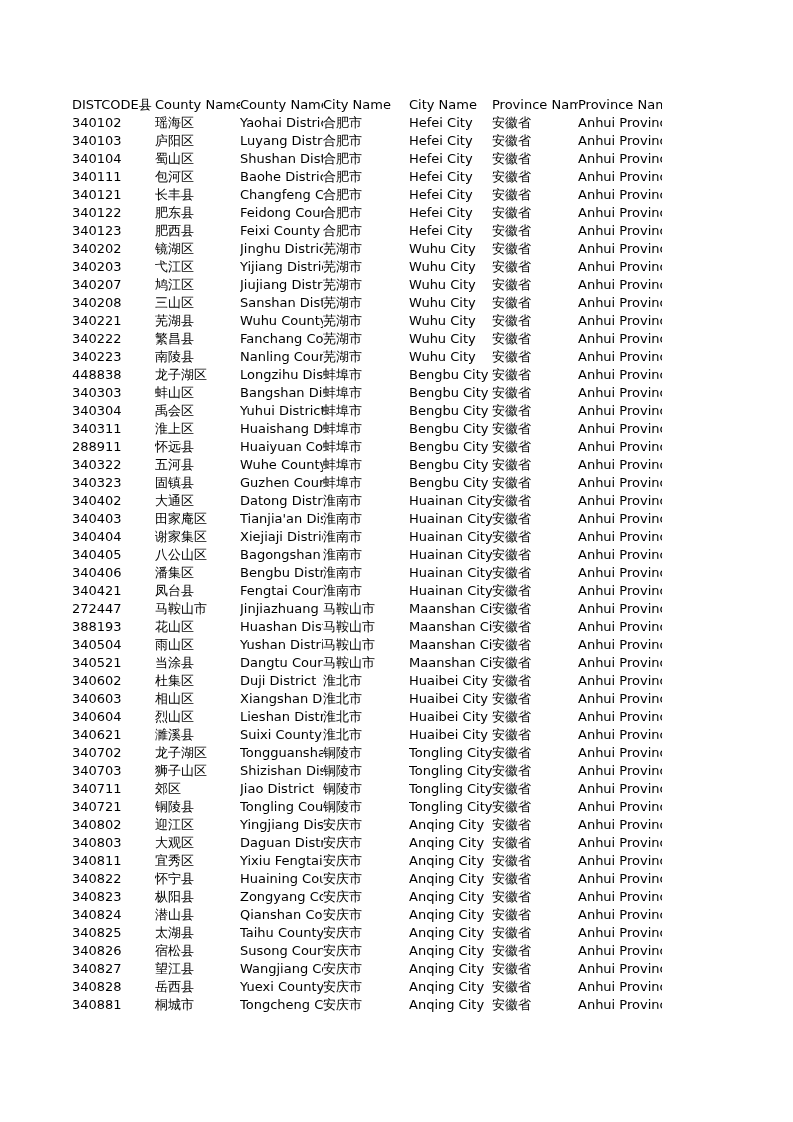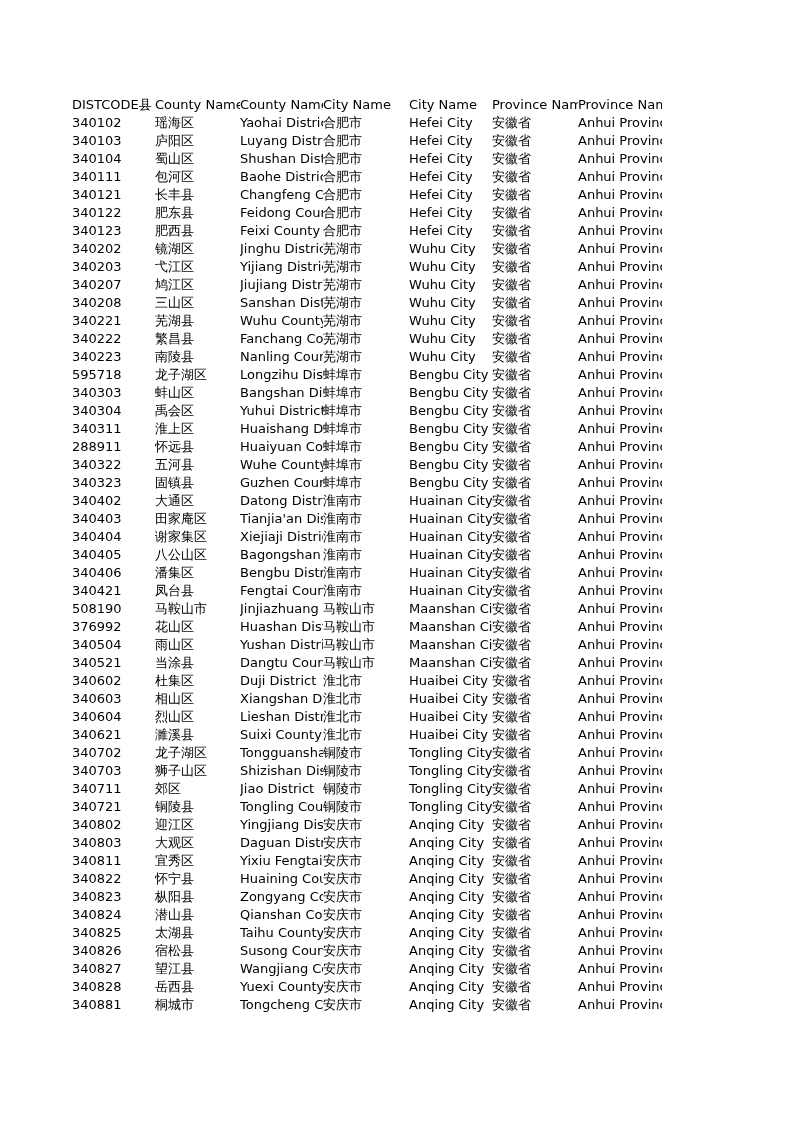--- a/index.html
+++ b/index.html
@@ -183,21 +183,21 @@
     <div class="cell c0">340223</div>
     <div class="cell">南陵县</div>
     <div class="cell">Nanling County</div>
     <div class="cell">芜湖市</div>
     <div class="cell">Wuhu City</div>
     <div class="cell">安徽省</div>
     <div class="cell">Anhui Province</div>
   </div>
 
   <div class="row">
-    <div class="cell c0">595718</div>
+    <div class="cell c0">448838</div>
     <div class="cell">龙子湖区</div>
     <div class="cell">Longzihu District</div>
     <div class="cell">蚌埠市</div>
     <div class="cell">Bengbu City</div>
     <div class="cell">安徽省</div>
     <div class="cell">Anhui Province</div>
   </div>
 
   <div class="row">
     <div class="cell c0">340303</div>
@@ -313,31 +313,31 @@
     <div class="cell c0">340421</div>
     <div class="cell">凤台县</div>
     <div class="cell">Fengtai County</div>
     <div class="cell">淮南市</div>
     <div class="cell">Huainan City</div>
     <div class="cell">安徽省</div>
     <div class="cell">Anhui Province</div>
   </div>
 
   <div class="row">
-    <div class="cell c0">508190</div>
+    <div class="cell c0">272447</div>
     <div class="cell">马鞍山市</div>
     <div class="cell">Jinjiazhuang District</div>
     <div class="cell">马鞍山市</div>
     <div class="cell">Maanshan City</div>
     <div class="cell">安徽省</div>
     <div class="cell">Anhui Province</div>
   </div>
 
   <div class="row">
-    <div class="cell c0">376992</div>
+    <div class="cell c0">388193</div>
     <div class="cell">花山区</div>
     <div class="cell">Huashan District</div>
     <div class="cell">马鞍山市</div>
     <div class="cell">Maanshan City</div>
     <div class="cell">安徽省</div>
     <div class="cell">Anhui Province</div>
   </div>
 
   <div class="row">
     <div class="cell c0">340504</div>

